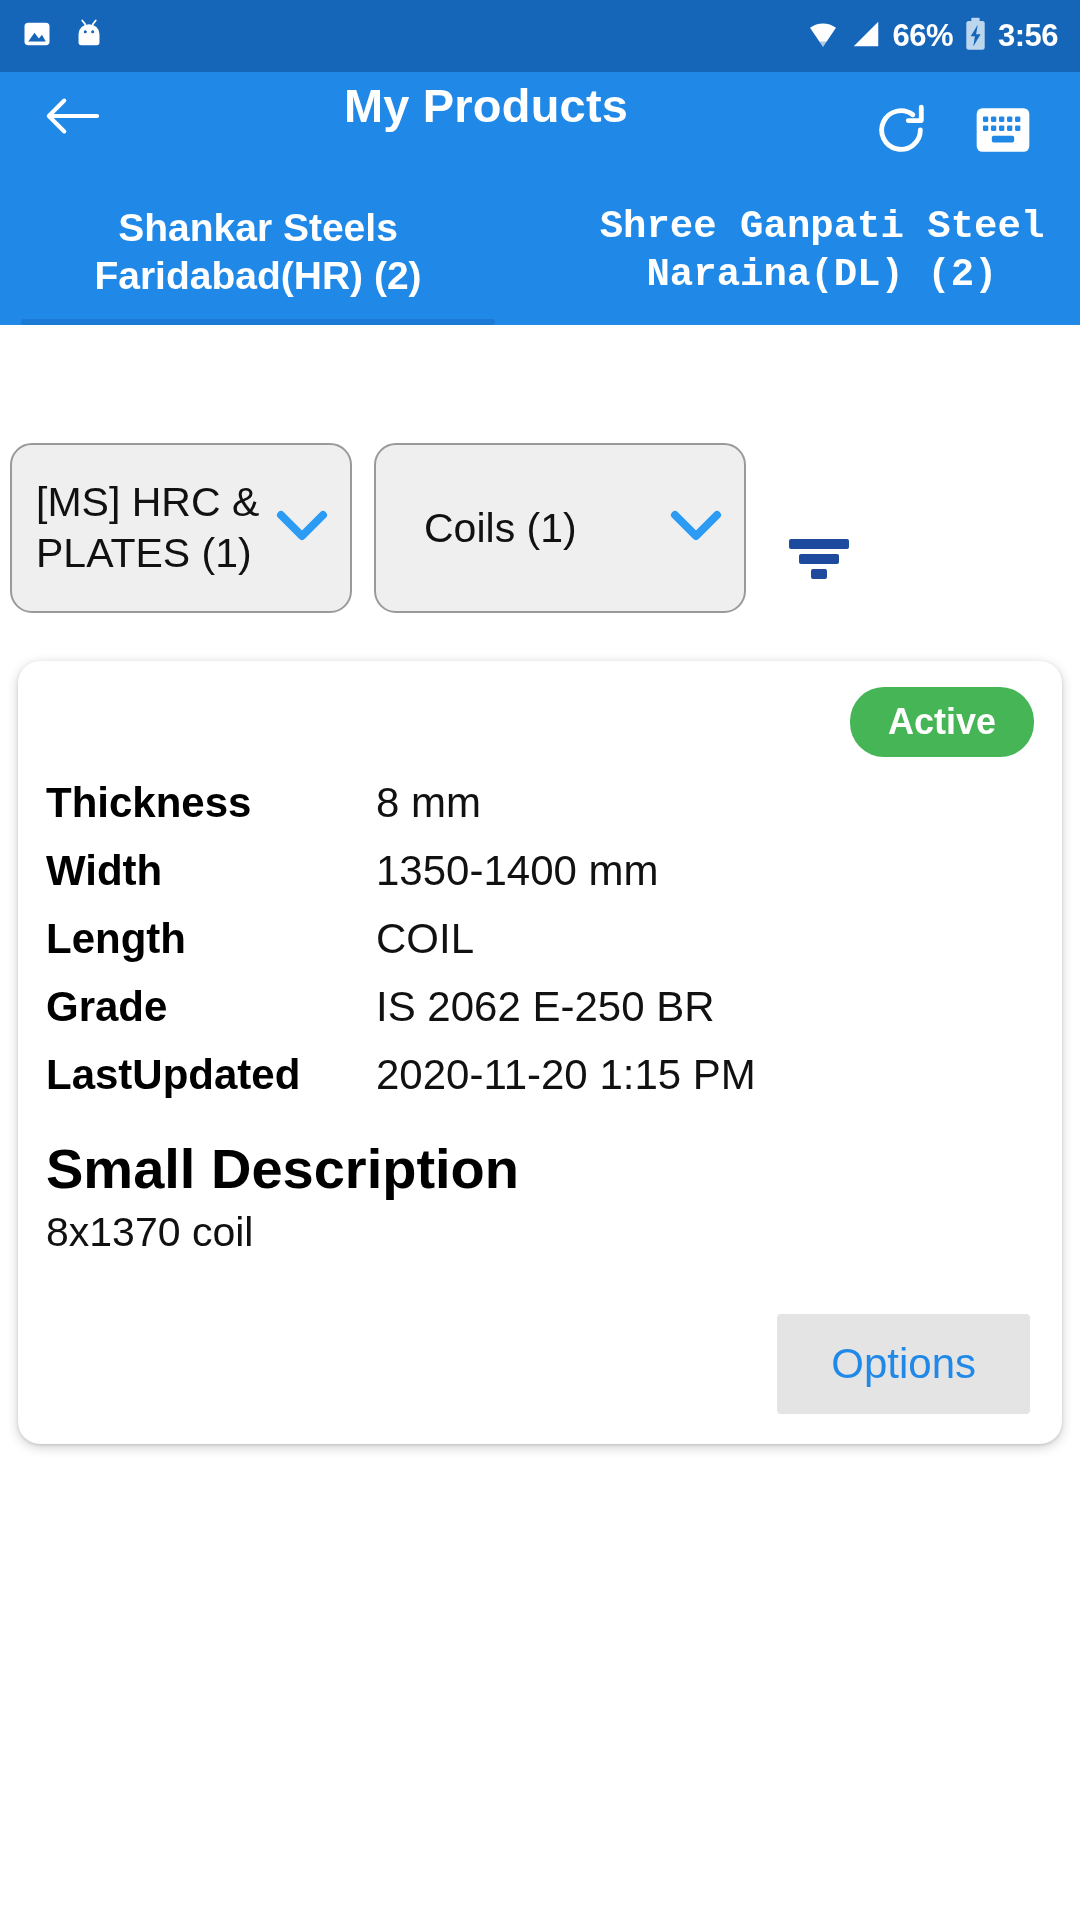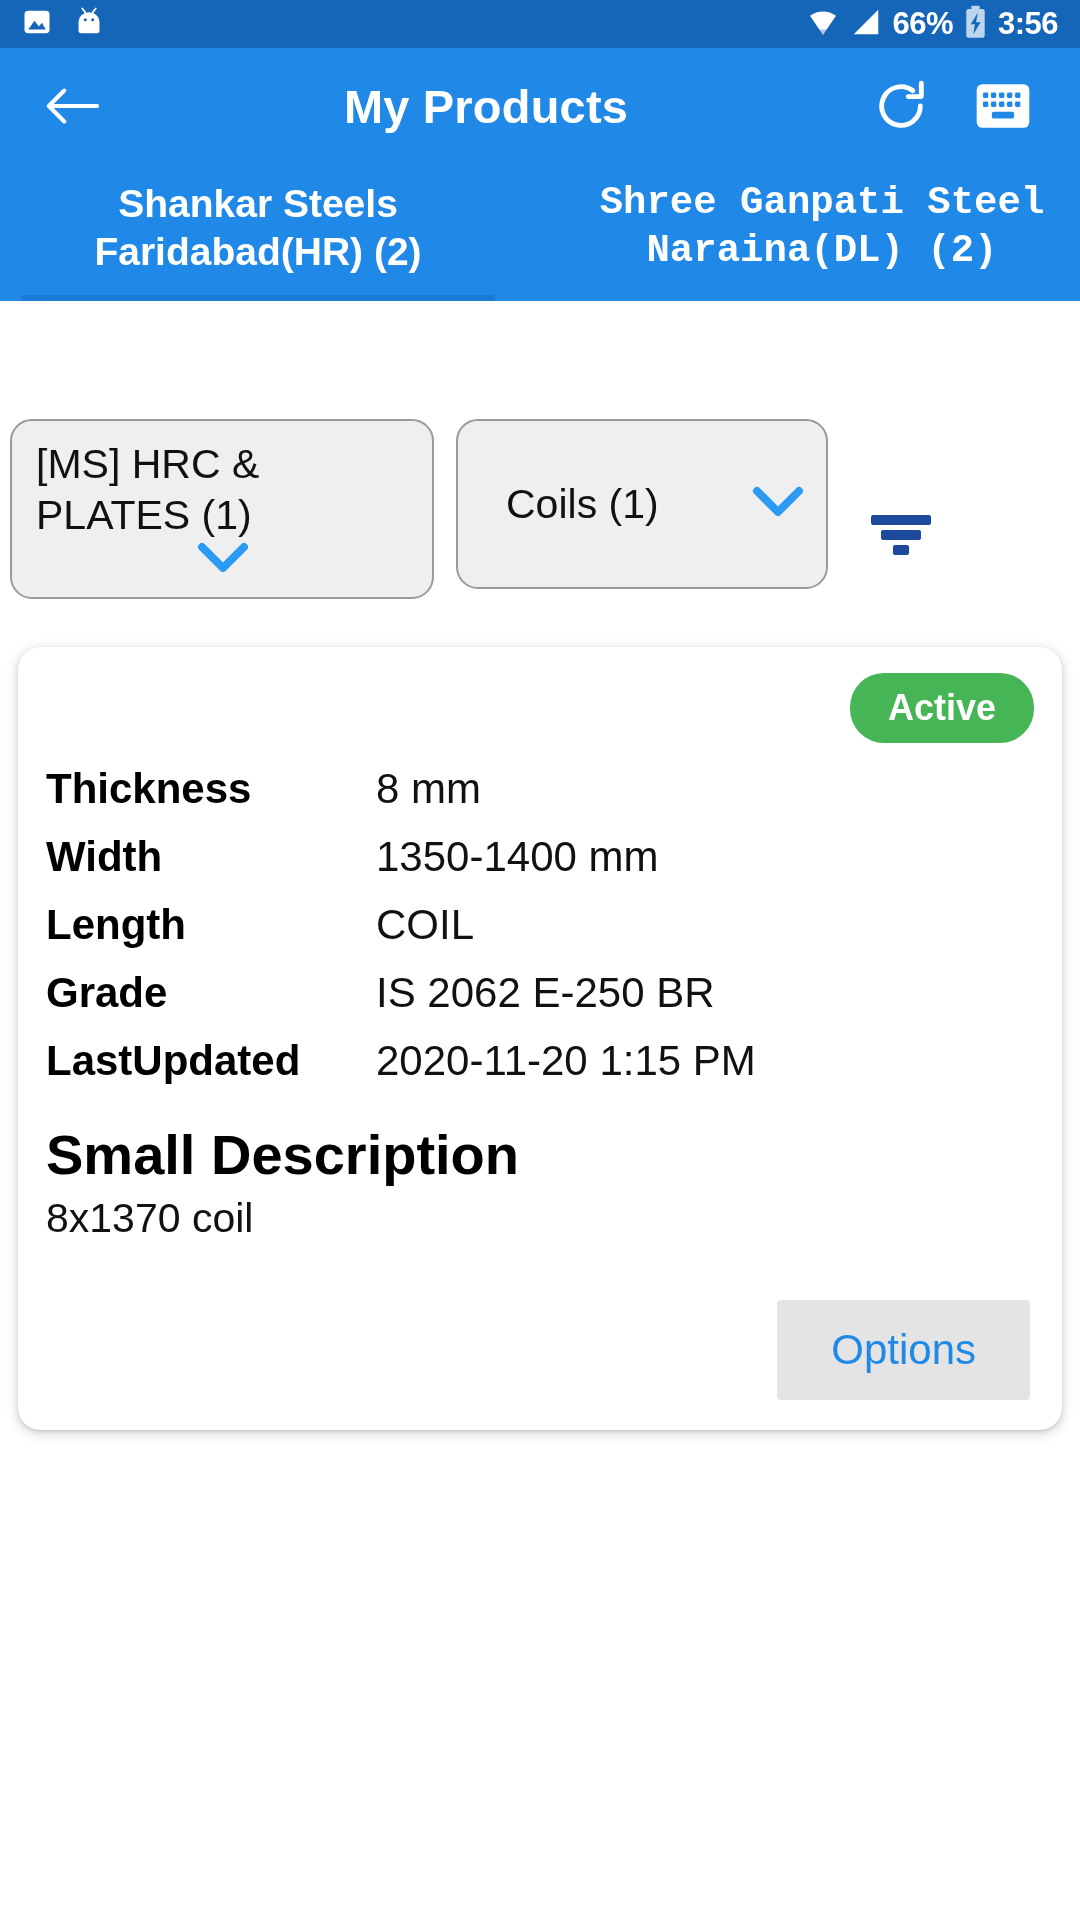--- a/index.html
+++ b/index.html
@@ -5,41 +5,41 @@
   * { margin:0; padding:0; box-sizing:border-box; }
   html, body {
     width:1080px; height:1920px;
     background:#ffffff;
     font-family:"Liberation Sans", sans-serif;
     overflow:hidden;
   }
 
   
   .status-bar{
-    height:48px; background:#1565b8;
+    height:72px; background:#1565b8;
     display:flex; align-items:center;
     padding:0 22px;
     color:#ffffff;
   }
   .status-left{ display:flex; align-items:center; gap:22px; }
   .status-right{ margin-left:auto; display:flex; align-items:center; gap:10px; }
   .sb-icon{ display:block; }
   .battery-pct{ font-size:31px; font-weight:bold; letter-spacing:-0.5px; }
   .clock{ font-size:31px; font-weight:bold; letter-spacing:-0.5px; }
 
   
   .appbar{
     background:#2089e8;
     padding:0 0 0 0;
     position:relative;
   }
   .appbar-top{
     height:116px;
-    display:flex; align-items:center;
-    padding:0 34px;
+    display:flex; 
+    padding:6px 34px;
   }
   .back-btn{
     width:76px; height:76px;
     display:flex; align-items:center; justify-content:center;
     cursor:pointer;
   }
   .appbar-title{
     flex:1;
     text-align:center;
     color:#ffffff;
@@ -104,21 +104,21 @@
   .dropdown{
     background:#efefef;
     border:2px solid #9a9a9a;
     border-radius:22px;
     display:flex;
     align-items:center;
     justify-content:space-between;
     padding:18px 22px 18px 24px;
     cursor:pointer;
   }
-  .dd-cat{ width:424px; margin-left:10px; min-height:170px;flex-direction:column; }
+  .dd-cat{ width:342px; margin-left:10px; min-height:170px; }
   .dd-sub{ width:372px; min-height:170px;padding-left:48px; }
   .dd-text{
     font-size:41px;
     color:#111111;
     line-height:1.24;
     flex:1;
     padding-right:10px;
   }
   .chev{ flex:0 0 auto; }
 

